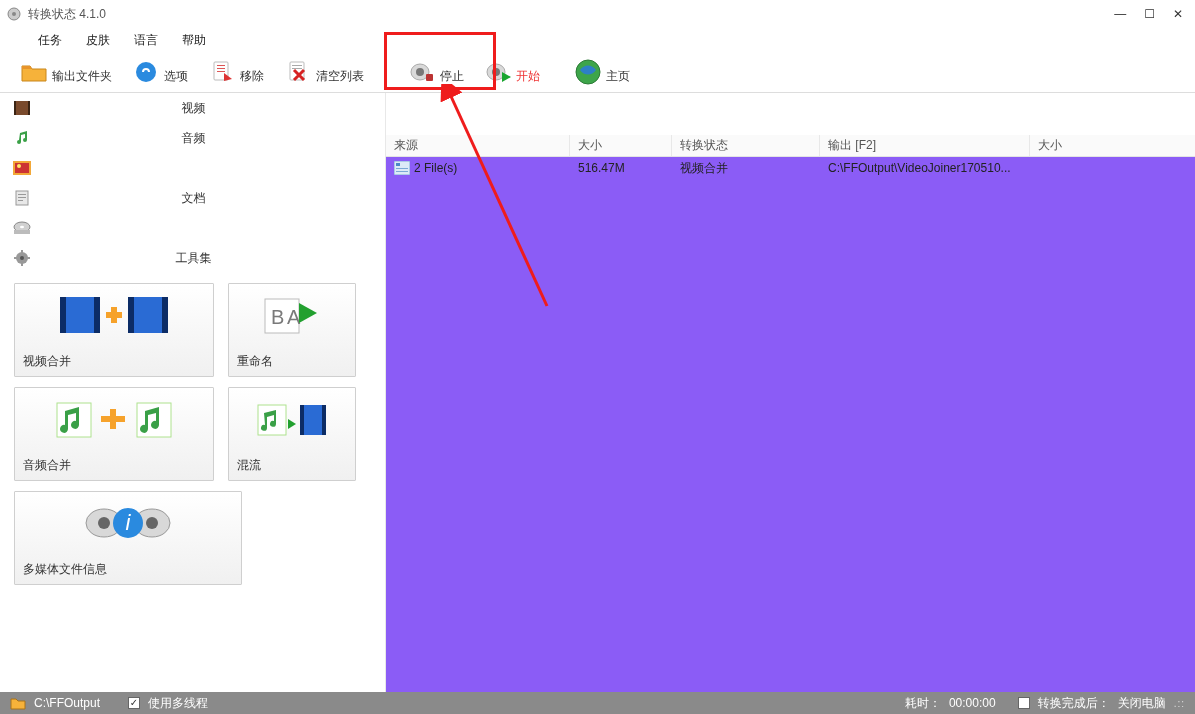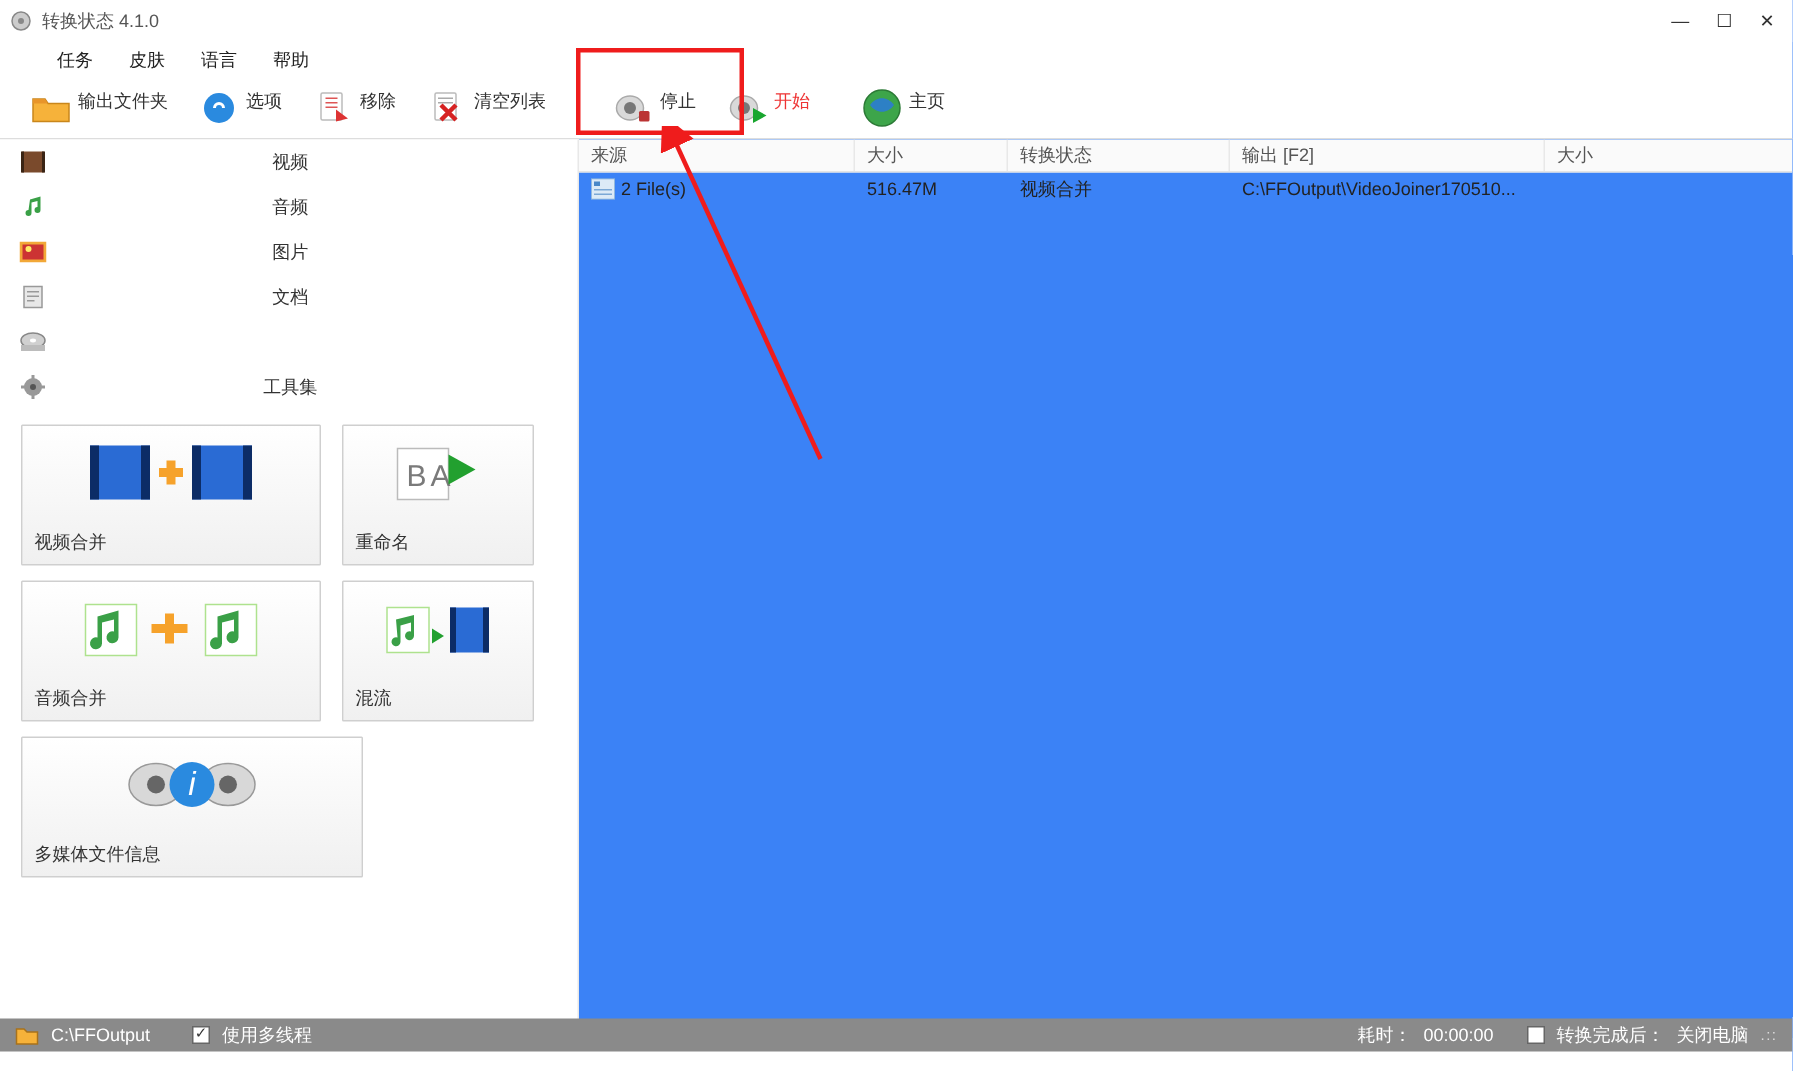--- a/index.html
+++ b/index.html
@@ -12,33 +12,33 @@
 .title { font-size:12px; color:#555; }
 .win-controls { margin-left:auto; display:flex; gap:18px; padding-right:6px; }
 .win-controls span { cursor:default; font-size:12px; line-height:1; color:#333; font-family:Arial,sans-serif; }
 
 
 .menubar { height:24px; display:flex; align-items:center; padding-left:28px; gap:4px; }
 .menu-item { padding:2px 10px; color:#222; }
 
 
 .toolbar { height:40px; display:flex; align-items:center; padding-left:14px; position:relative; }
-.tbtn { display:flex; align-items:flex-start; gap:4px; padding:2px 6px; margin-right:8px; }
+.tbtn { display:flex; align-items:flex-end; gap:4px; padding:2px 6px; margin-right:8px; }
 .tbtn .ticon { width:28px; height:26px; display:flex; align-items:center; justify-content:center; }
 .tbtn .tlabel { font-size:12px; color:#333; }
 .tbtn.red .tlabel { color:#e33; }
 
 
 .highlight-box { position:absolute; left:384px; top:32px; width:112px; height:58px; border:3px solid #ef1c1c; pointer-events:none; z-index:5; }
 .arrow-svg { position:absolute; left:435px; top:84px; width:130px; height:230px; z-index:4; pointer-events:none; }
 
 
 .main { display:flex; height:calc(714px - 28px - 24px - 40px - 22px); border-top:1px solid #ddd; }
 .left { width:386px; border-right:1px solid #e8e8e8; background:#fff; overflow:hidden; }
-.right { flex:1; background:#3b82f6; overflow:hidden; }
+.right { flex:1; background:#8b5cf6; overflow:hidden;margin-top:42px; }
 
 
 .cat-row { display:flex; align-items:center; height:30px; padding-left:12px; }
 .cat-row .cicon { width:20px; height:18px; margin-right:10px; display:flex; align-items:center; justify-content:center; }
 .cat-row .clabel { flex:1; text-align:center; padding-right:40px; color:#333; }
 
 
 .tiles { padding:10px 14px; display:flex; flex-direction:column; gap:10px; }
 .tile-row { display:flex; gap:14px; }
 .tile { border:1px solid #cfcfcf; background:linear-gradient(#fff,#f0f0f0); border-radius:1px; position:relative; }
@@ -54,21 +54,21 @@
 .thead .th { padding:0 8px; color:#555; font-size:12px; border-right:1px solid #e8e8e8; height:100%; display:flex; align-items:center; }
 .trow { display:flex; height:22px; align-items:center; }
 .trow .td { padding:0 8px; font-size:12px; color:#222; display:flex; align-items:flex-end; }
 .col-source { width:184px; }
 .col-size   { width:102px; }
 .col-state  { width:148px; }
 .col-output { width:210px; }
 .col-size2  { flex:1; }
 
 
-.statusbar { position:absolute; bottom:13px; left:0; right:0; height:22px; background:#8a8a8a; color:#fff; display:flex; align-items:center; padding:0 10px; font-size:12px; }
+.statusbar { position:absolute; bottom:0; left:0; right:0; height:22px; background:#8a8a8a; color:#fff; display:flex; align-items:center; padding:0 10px; font-size:12px; }
 .sb-left { display:flex; align-items:center; gap:8px; }
 .sb-right { margin-left:auto; display:flex; align-items:center; gap:8px; }
 .chk { width:12px; height:12px; background:#fff; display:inline-flex; align-items:center; justify-content:center; border:1px solid #666; }
 .chk.checked::after { content:"✓"; color:#333; font-size:10px; line-height:1; }
 .sb-icon { width:16px; height:14px; }
 
 .grip { font-size:10px; color:#ddd; letter-spacing:1px; }
 </style>
 </head>
 <body>
@@ -203,21 +203,20 @@
       <span class="clabel">音频</span>
     </div>
     <div class="cat-row">
       <span class="cicon">
           <svg width="18" height="14" viewBox="0 0 18 14">
             <rect width="18" height="14" fill="#f2a838"></rect>
             <rect x="2" y="2" width="14" height="10" fill="#c33"></rect>
             <circle cx="6" cy="5" r="2" fill="#ffeb66"></circle>
           </svg>
         </span>
-      <span class="clabel">图片</span>
     </div>
     <div class="cat-row">
       <span class="cicon">
           <svg width="14" height="16" viewBox="0 0 14 16">
             <rect x="1" y="1" width="12" height="14" fill="#e8e8e8" stroke="#999"></rect>
             <rect x="3" y="4" width="8" height="1" fill="#999"></rect>
             <rect x="3" y="7" width="8" height="1" fill="#999"></rect>
             <rect x="3" y="10" width="5" height="1" fill="#999"></rect>
           </svg>
         </span>

